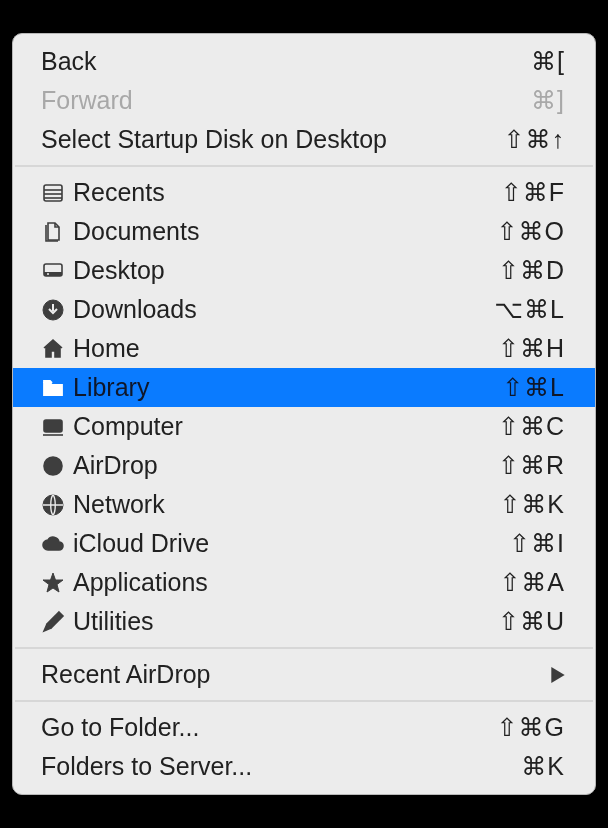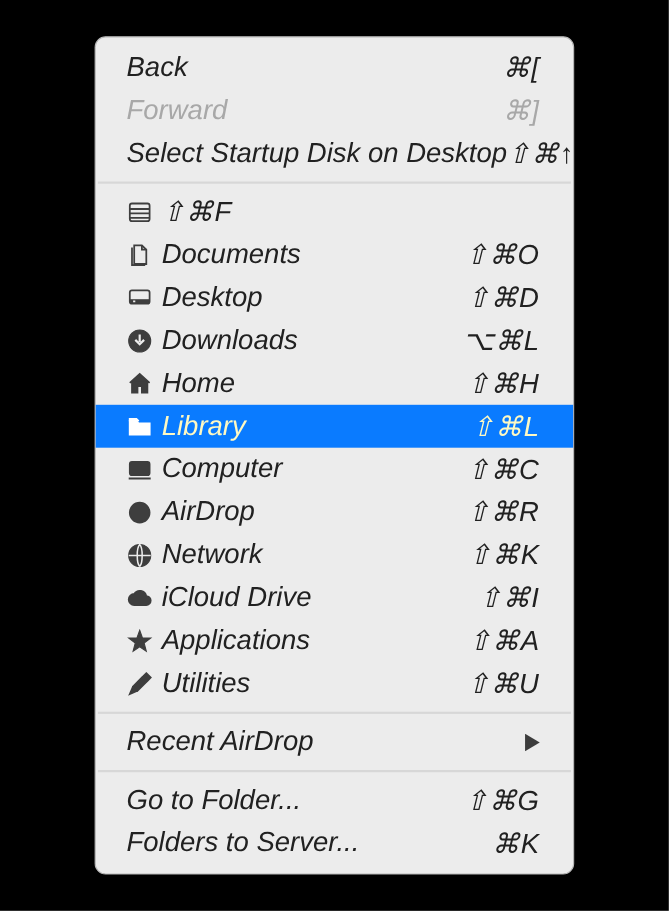--- a/index.html
+++ b/index.html
@@ -3,38 +3,37 @@
   <meta charset="utf-8">
   <style>
     * { margin:0; padding:0; box-sizing:border-box; }
     body {
       width:608px; height:828px;
       background:#000;
       font-family:-apple-system,"Helvetica Neue",Helvetica,Arial,sans-serif;
       display:flex; align-items:center; justify-content:center;
     }
     .menu {
-      width:436px;
+      width:584px;
       background:#ececec;
       border:1px solid #b8b8b8;
       border-radius:10px;
       box-shadow:0 20px 60px rgba(0,0,0,.55),0 0 0 1px rgba(0,0,0,.04);
       padding:8px 0;
-      font-style:italic;
     }
     .row {
       display:flex; align-items:center;
       height:39px;
       padding:0 30px 0 28px;
       font-size:25px;
       color:#212121;
       cursor:default;
     }
     .row.disabled { color:#a8a8a8; }
-    .row.selected { background:#0a7bff; color:#fef9c3; }
+    .row.selected { background:#0a7bff; color:#0f172a; }
     .row .icon {
       width:32px;
       display:inline-flex; align-items:center; justify-content:flex-start;
       flex-shrink:0;
     }
     .row.selected .icon svg { stroke:#fff; fill:#fff; }
     .row .icon svg { stroke:#3e3e3e; fill:#3e3e3e; }
     .row.noicon { padding-left:28px; }
     .row.noicon .label { margin-left:0; }
     .label { flex:1 1 auto; white-space:nowrap; }
@@ -79,20 +78,21 @@
 
   <div class="row">
     <span class="icon">
       <svg width="24" height="24" viewBox="0 0 24 24" fill="none" stroke-width="1.6">
           <rect x="3" y="4" width="18" height="16" rx="2" fill="none"></rect>
           <line x1="3" y1="9" x2="21" y2="9"></line>
           <line x1="3" y1="13" x2="21" y2="13"></line>
           <line x1="3" y1="17" x2="21" y2="17"></line>
         </svg>
     </span>
+    <span class="label">Recents</span>
     <span class="shortcut">⇧⌘F</span>
   </div>
   <div class="row">
     <span class="icon">
       <svg width="24" height="24" viewBox="0 0 24 24" fill="none" stroke-width="1.6">
           <path d="M7 3h7l4 4v13H7z" fill="none"></path>
           <path d="M14 3v4h4" fill="none"></path>
           <path d="M5 5v16h12" fill="none"></path>
         </svg>
     </span>

